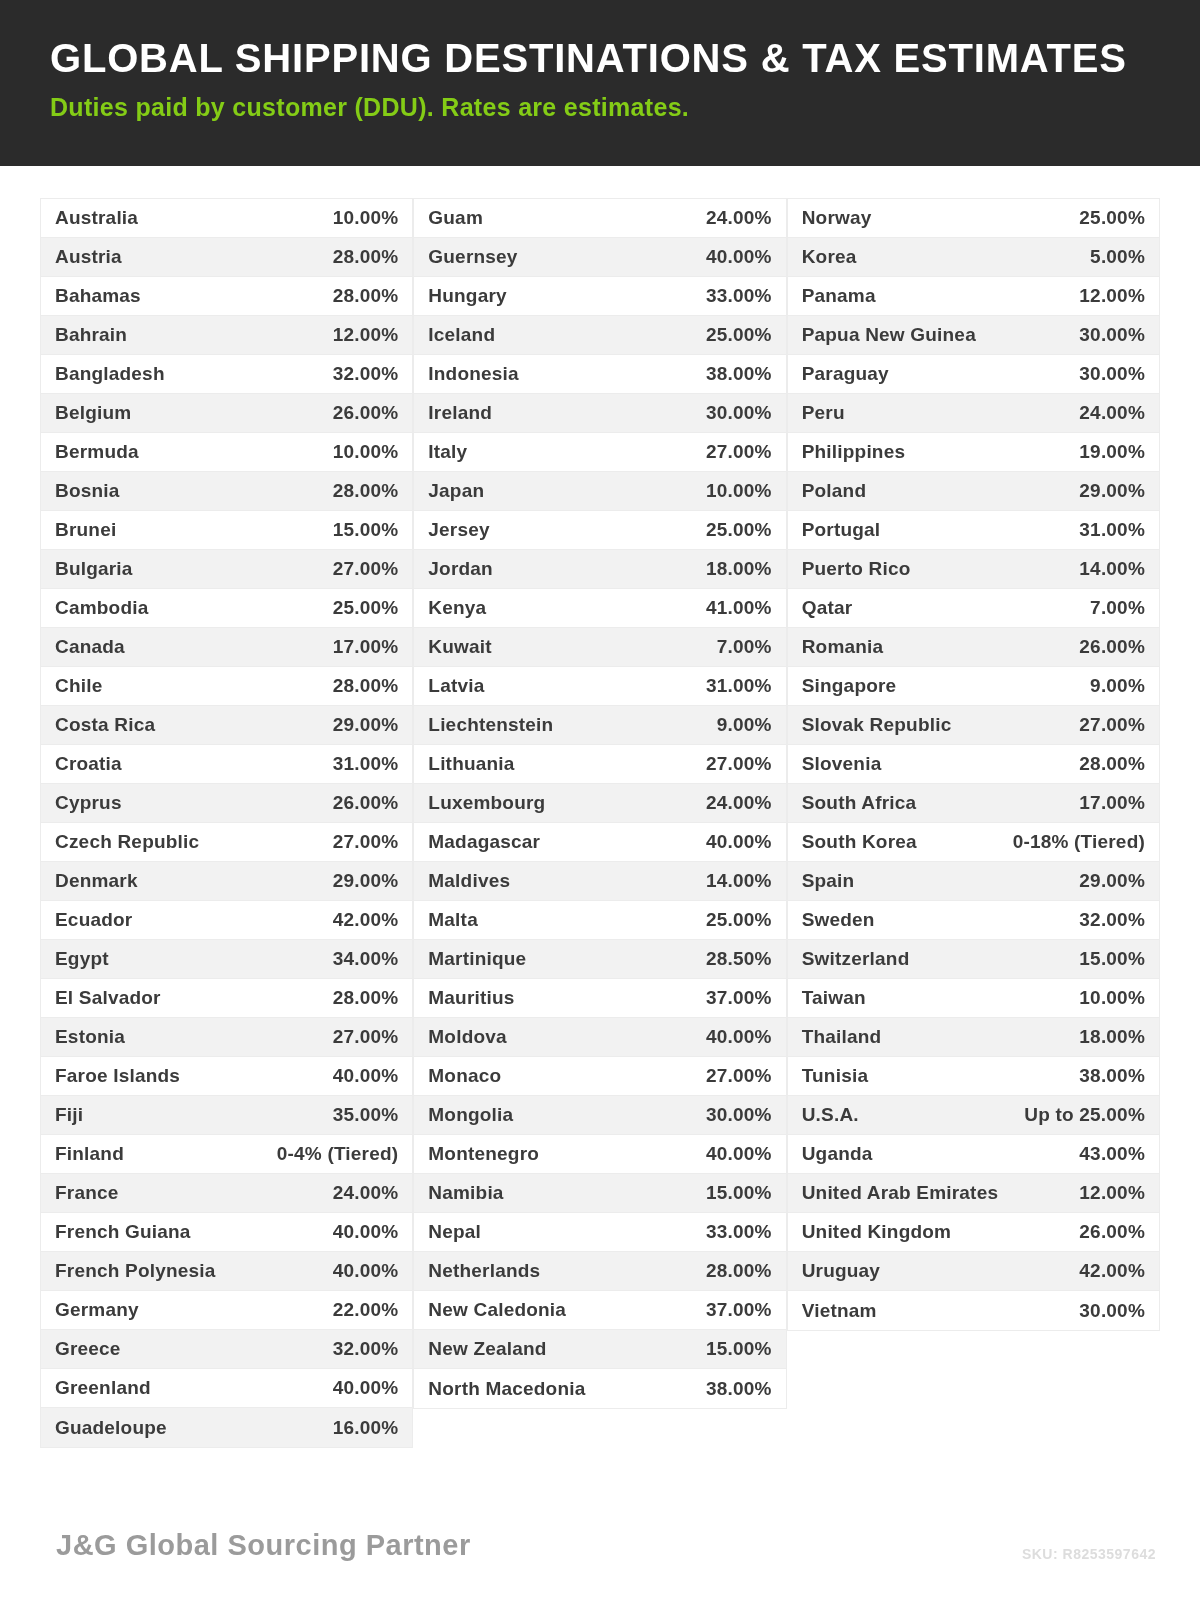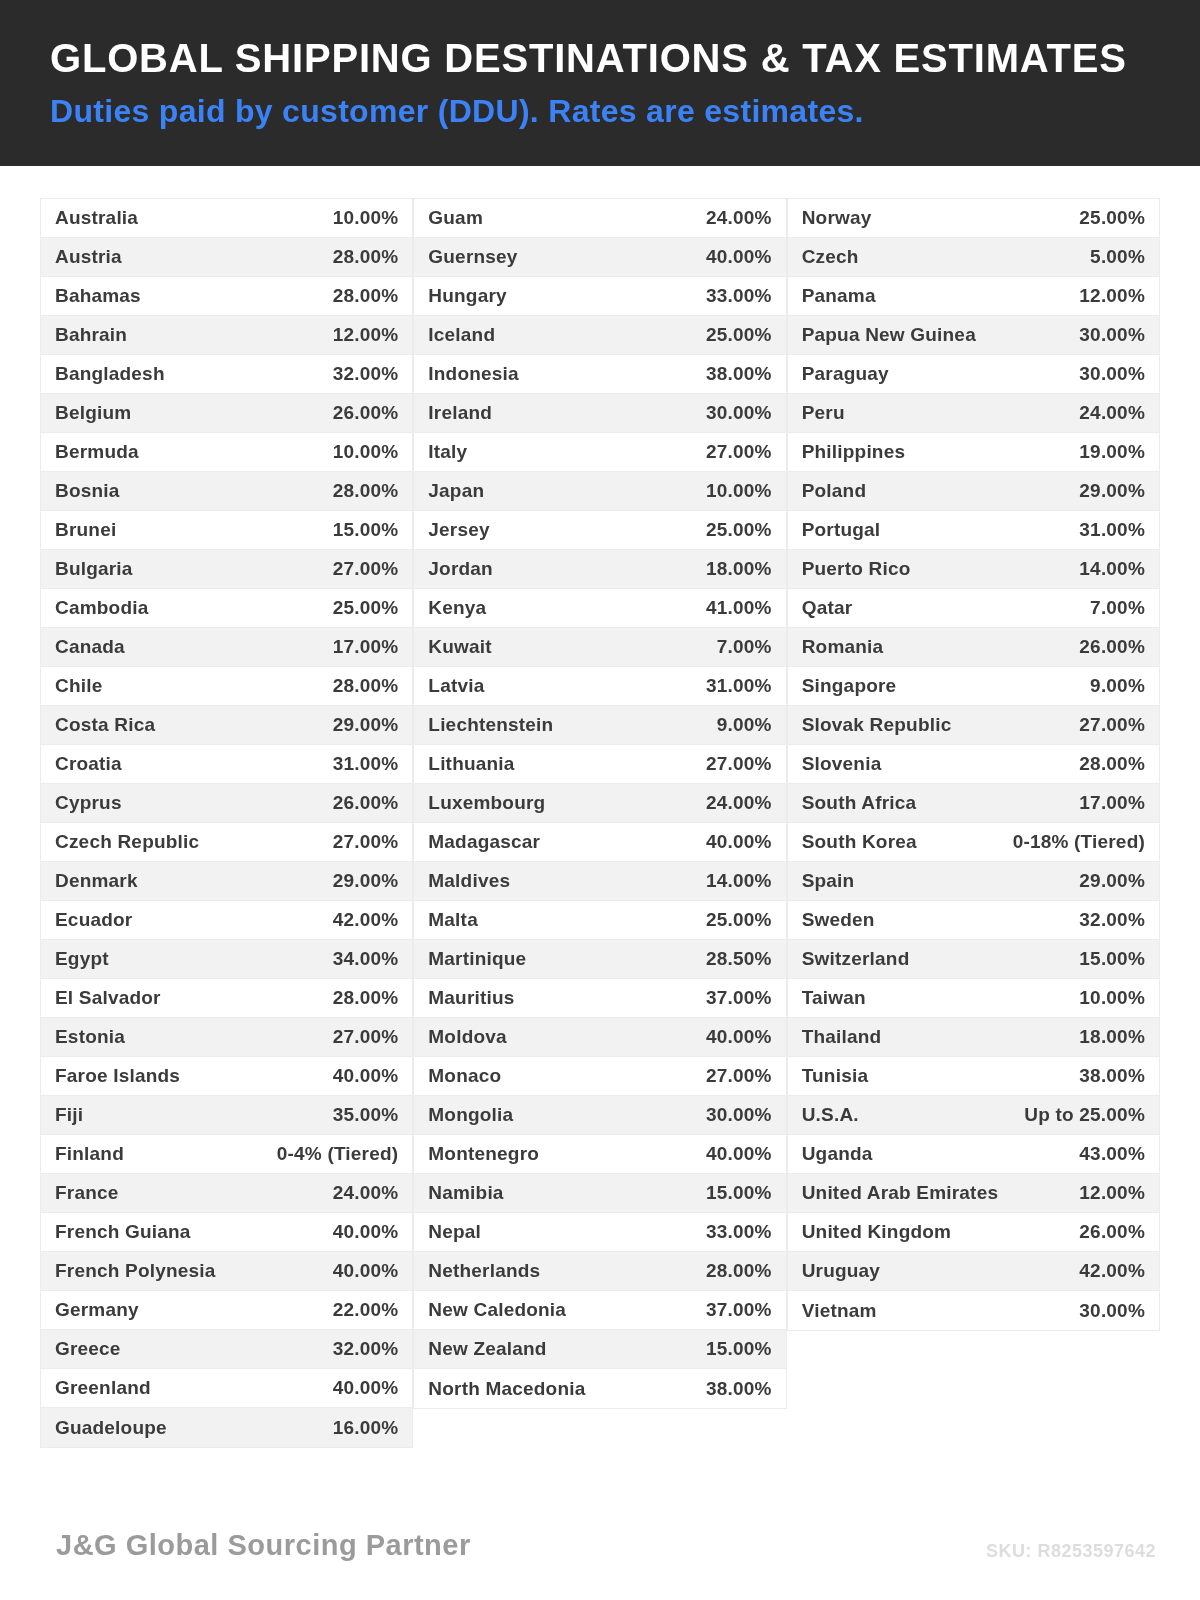--- a/index.html
+++ b/index.html
@@ -17,23 +17,23 @@
     padding: 36px 48px 32px 50px;
     height: 166px;
   }
   .title {
     font-size: 40px;
     font-weight: bold;
     letter-spacing: 0.8px;
     white-space: nowrap;
   }
   .subtitle {
-    font-size: 32px;
-    font-weight: bold;
-    color: #3b82f6;
+    font-size: 25px;
+    font-weight: bold;
+    color: #84cc16;
     margin-top: 12px;
     letter-spacing: 0.3px;
   }
   .grid {
     display: flex;
     padding: 32px 40px 0 40px;
     align-items: flex-start;
   }
   .col {
     flex: 1;
@@ -73,21 +73,21 @@
     justify-content: space-between;
     align-items: flex-end;
   }
   .brand {
     font-size: 29px;
     font-weight: bold;
     color: #9b9b9b;
     letter-spacing: 0.5px;
   }
   .sku {
-    font-size: 18px;
+    font-size: 14px;
     font-weight: bold;
     color: #dddddd;
     letter-spacing: 0.5px;
   }
 </style>
 </head>
 <body>
 
 <div class="header">
   <div class="title">GLOBAL SHIPPING DESTINATIONS &amp; TAX ESTIMATES</div>
@@ -350,21 +350,21 @@
         <span class="country">North Macedonia</span>
         <span class="rate">38.00%</span>
       </div>
     </div>
   <div class="col">
       <div class="row">
         <span class="country">Norway</span>
         <span class="rate">25.00%</span>
       </div>
       <div class="row">
-        <span class="country">Czech</span>
+        <span class="country">Korea</span>
         <span class="rate">5.00%</span>
       </div>
       <div class="row">
         <span class="country">Panama</span>
         <span class="rate">12.00%</span>
       </div>
       <div class="row">
         <span class="country">Papua New Guinea</span>
         <span class="rate">30.00%</span>
       </div>

